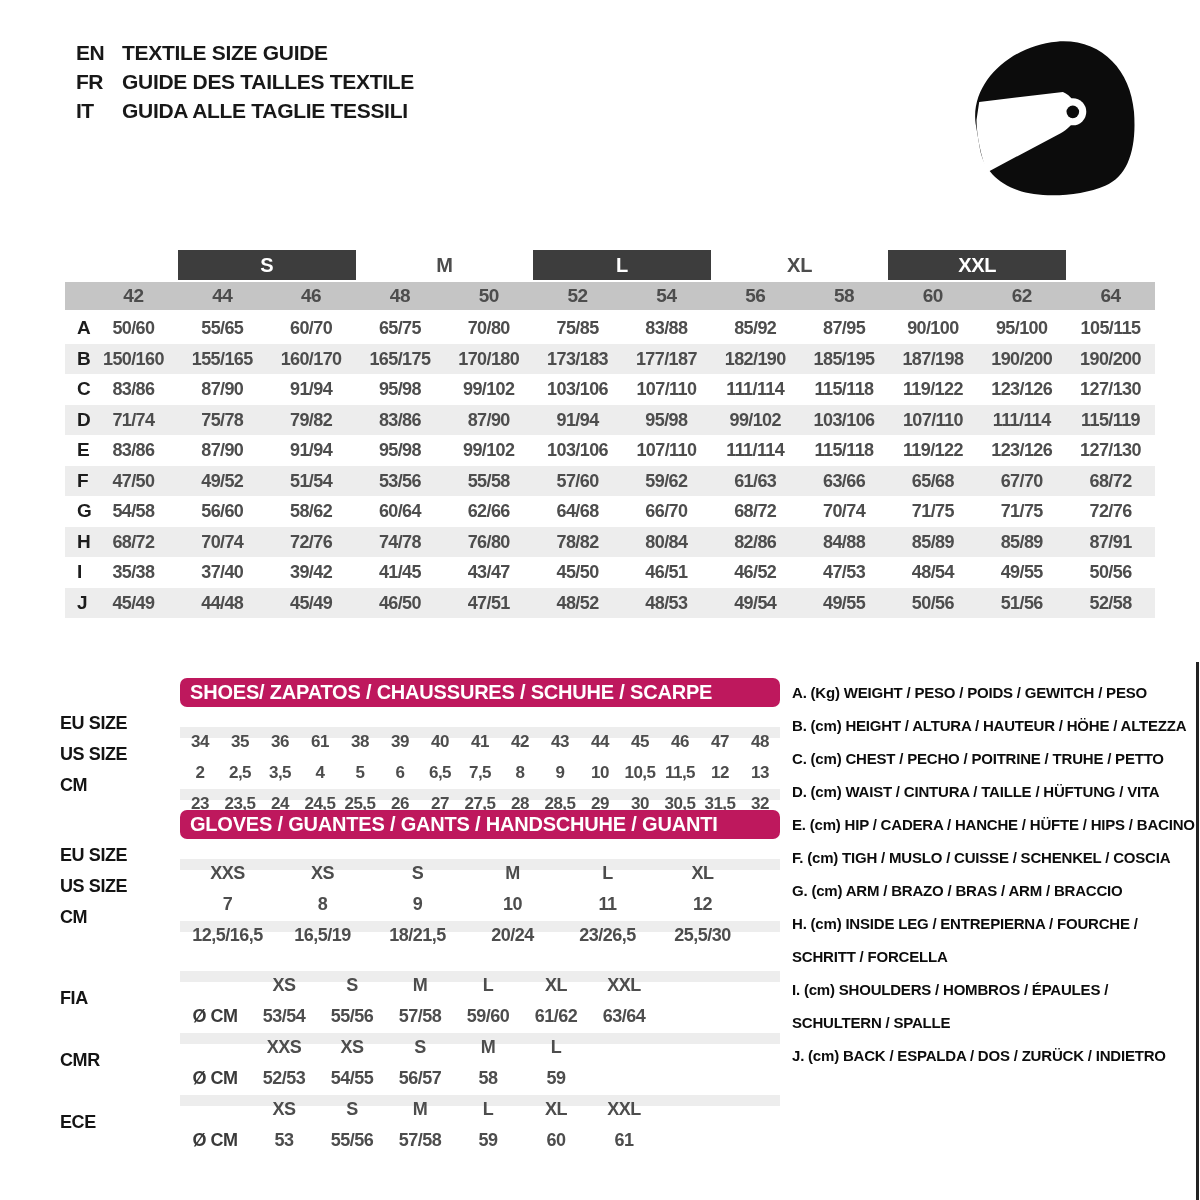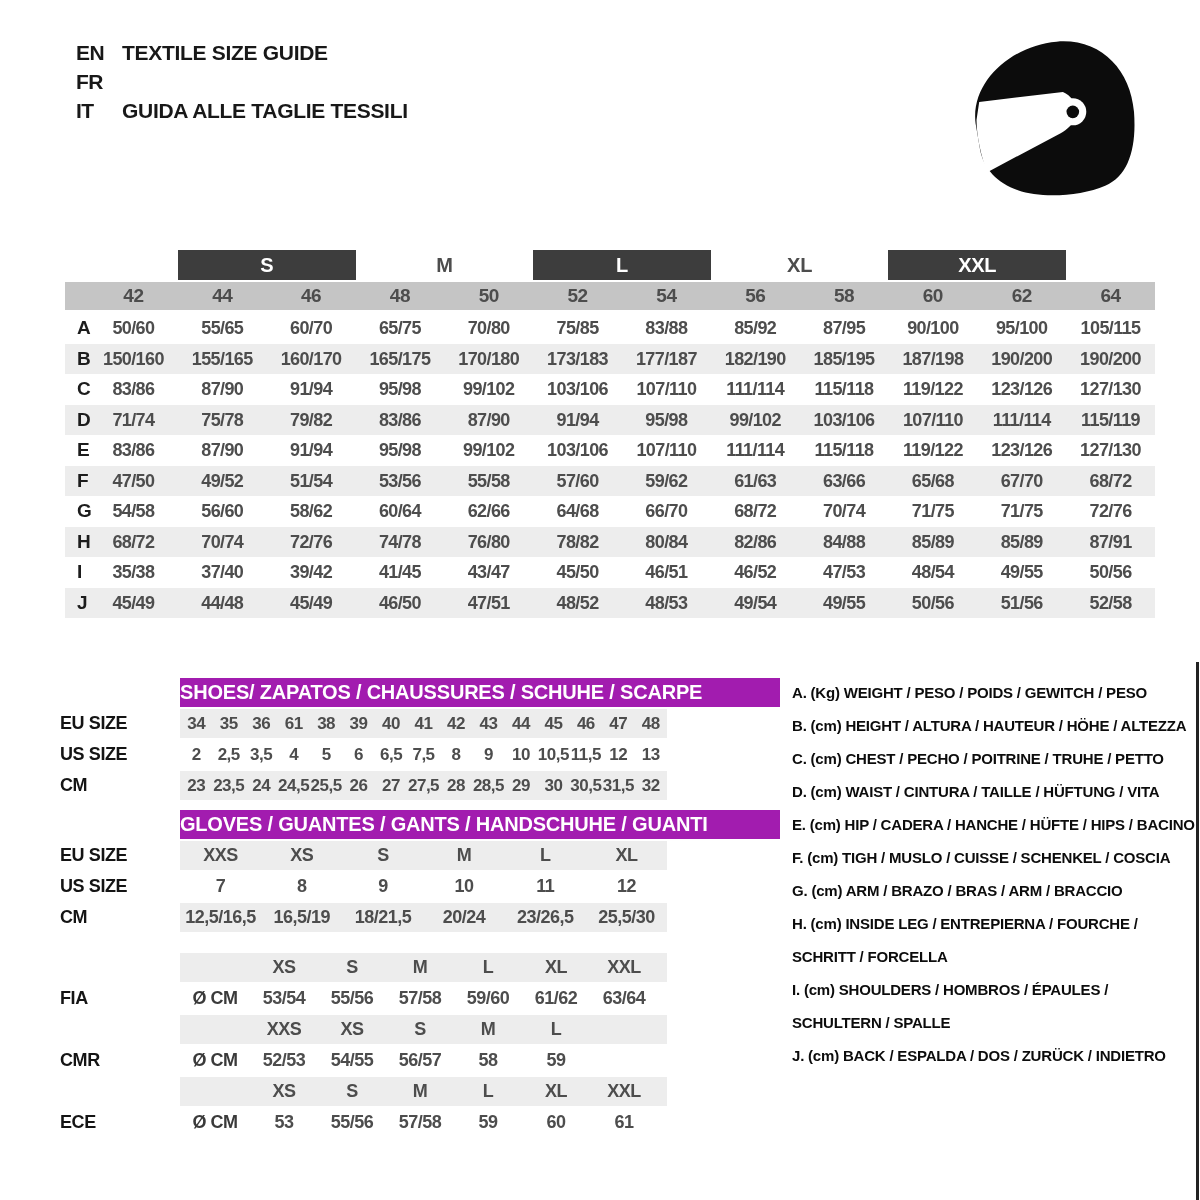--- a/index.html
+++ b/index.html
@@ -29,23 +29,23 @@
   .letter-cell{width:24px;box-sizing:border-box;padding-left:12px;font-weight:700;font-size:19px;
                line-height:30.5px;color:#1c1c1c;letter-spacing:-0.5px;}
   .data-row{display:flex;height:30.5px;}
   .data-row.stripe{background:#ededed;}
   .val-cell{flex:1;text-align:center;font-weight:700;font-size:18px;line-height:30.5px;color:#4d4d4d;letter-spacing:-0.6px;}
 
   
   .section{position:absolute;left:60px;width:720px;}
   .sec-row{display:flex;height:29px;margin-bottom:2px;}
   .sec-label{width:120px;font-weight:700;font-size:18px;color:#141414;line-height:29px;letter-spacing:-0.4px;}
-  .sec-bar{width:600px;box-sizing:border-box;background:#a21caf;color:#fff;font-weight:700;font-size:20px;
-           line-height:29px;letter-spacing:-0.2px;white-space:nowrap;}
-  .sec-values{width:487px;display:flex;}
+  .sec-bar{width:600px;box-sizing:border-box;background:#be185d;color:#fff;font-weight:700;font-size:20px;
+           line-height:29px;padding-left:10px;letter-spacing:-0.2px;white-space:nowrap;border-radius:7px;}
+  .sec-values{width:600px;display:flex;margin-top:18px;}
   .sec-values.stripe{background:#ededed;}
   .sv-cell{text-align:center;font-weight:700;line-height:29px;color:#4d4d4d;letter-spacing:-0.5px;}
   #shoes .sv-cell{width:40px;font-size:17px;}
   #gloves .sv-cell{width:95px;font-size:18px;}
   #helmet .sv-cell{width:68px;font-size:18px;}
   #helmet .unit-cell{width:70px;color:#3a3a3a;}
 
   
   .legend{position:absolute;left:792px;top:676px;width:420px;}
   .legend-item{font-weight:700;font-size:15px;line-height:33px;color:#0c0c0c;letter-spacing:-0.2px;white-space:pre-line;}
@@ -57,20 +57,21 @@
 
 <div class="page">
 
   <div id="langs" class="langs">
       <div class="lang-row">
         <div class="lang-code">EN</div>
         <div class="lang-title">TEXTILE SIZE GUIDE</div>
       </div>
       <div class="lang-row">
         <div class="lang-code">FR</div>
+        <div class="lang-title">GUIDE DES TAILLES TEXTILE</div>
       </div>
       <div class="lang-row">
         <div class="lang-code">IT</div>
         <div class="lang-title">GUIDA ALLE TAGLIE TESSILI</div>
       </div>
     </div>
 
   <div class="helmet-icon">
     <svg viewBox="0 0 200 185" width="180" height="167" aria-hidden="true">
       <path d="M 104,6 C 152,2 186,36 190,84 C 193,124 184,155 158,166 C 130,178 86,180 61,171

